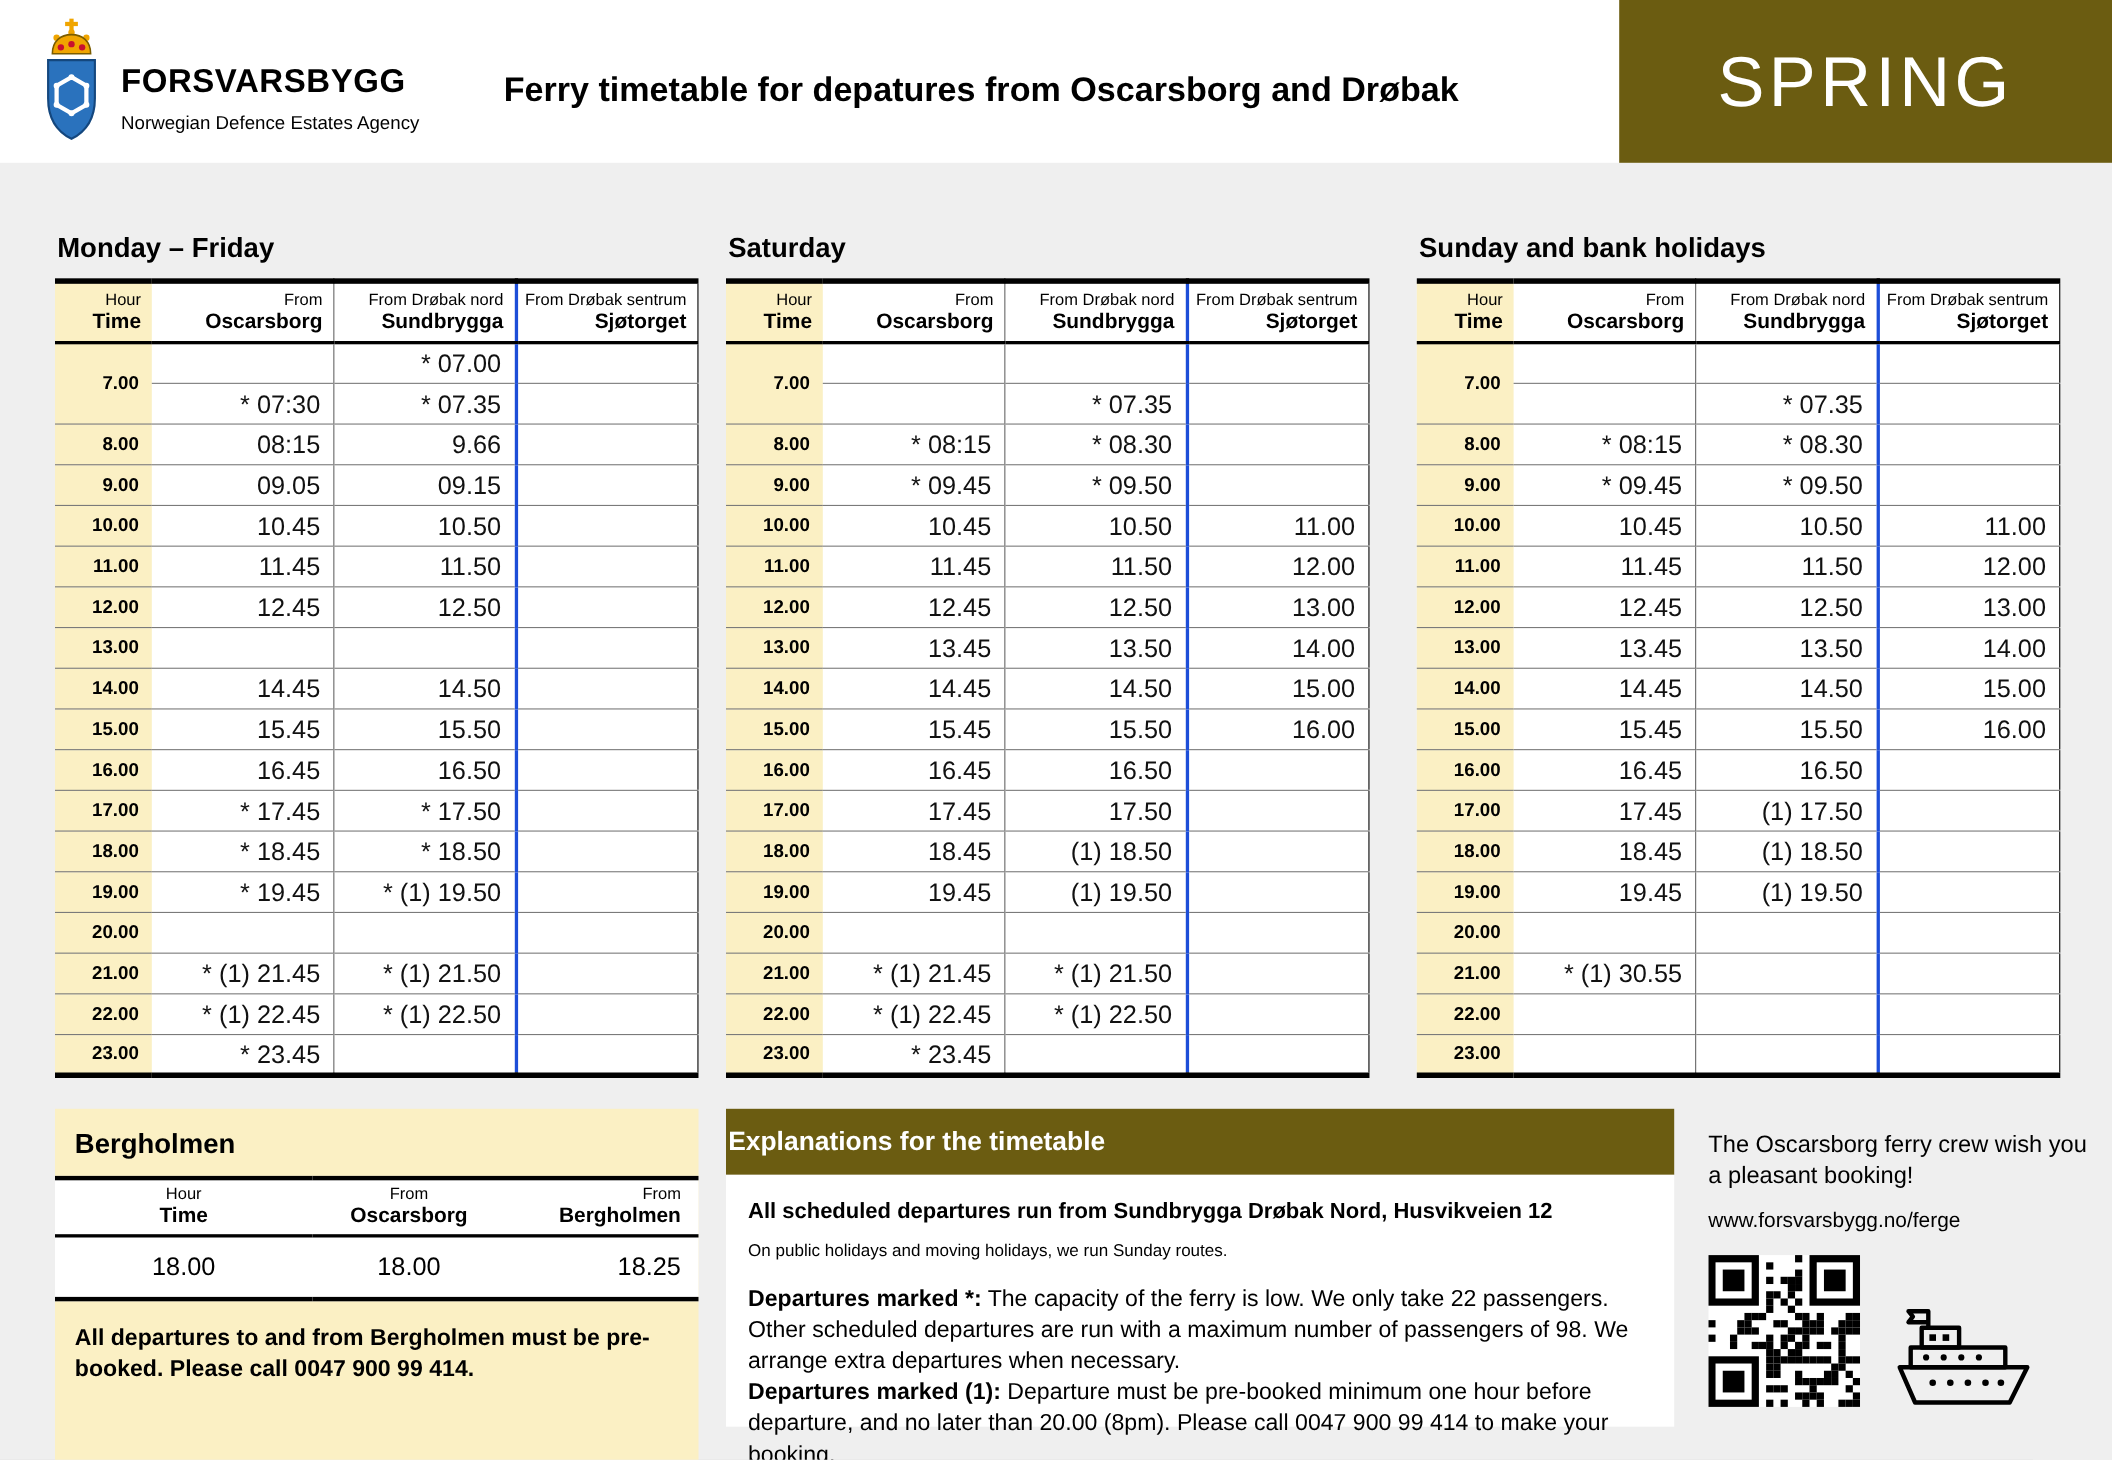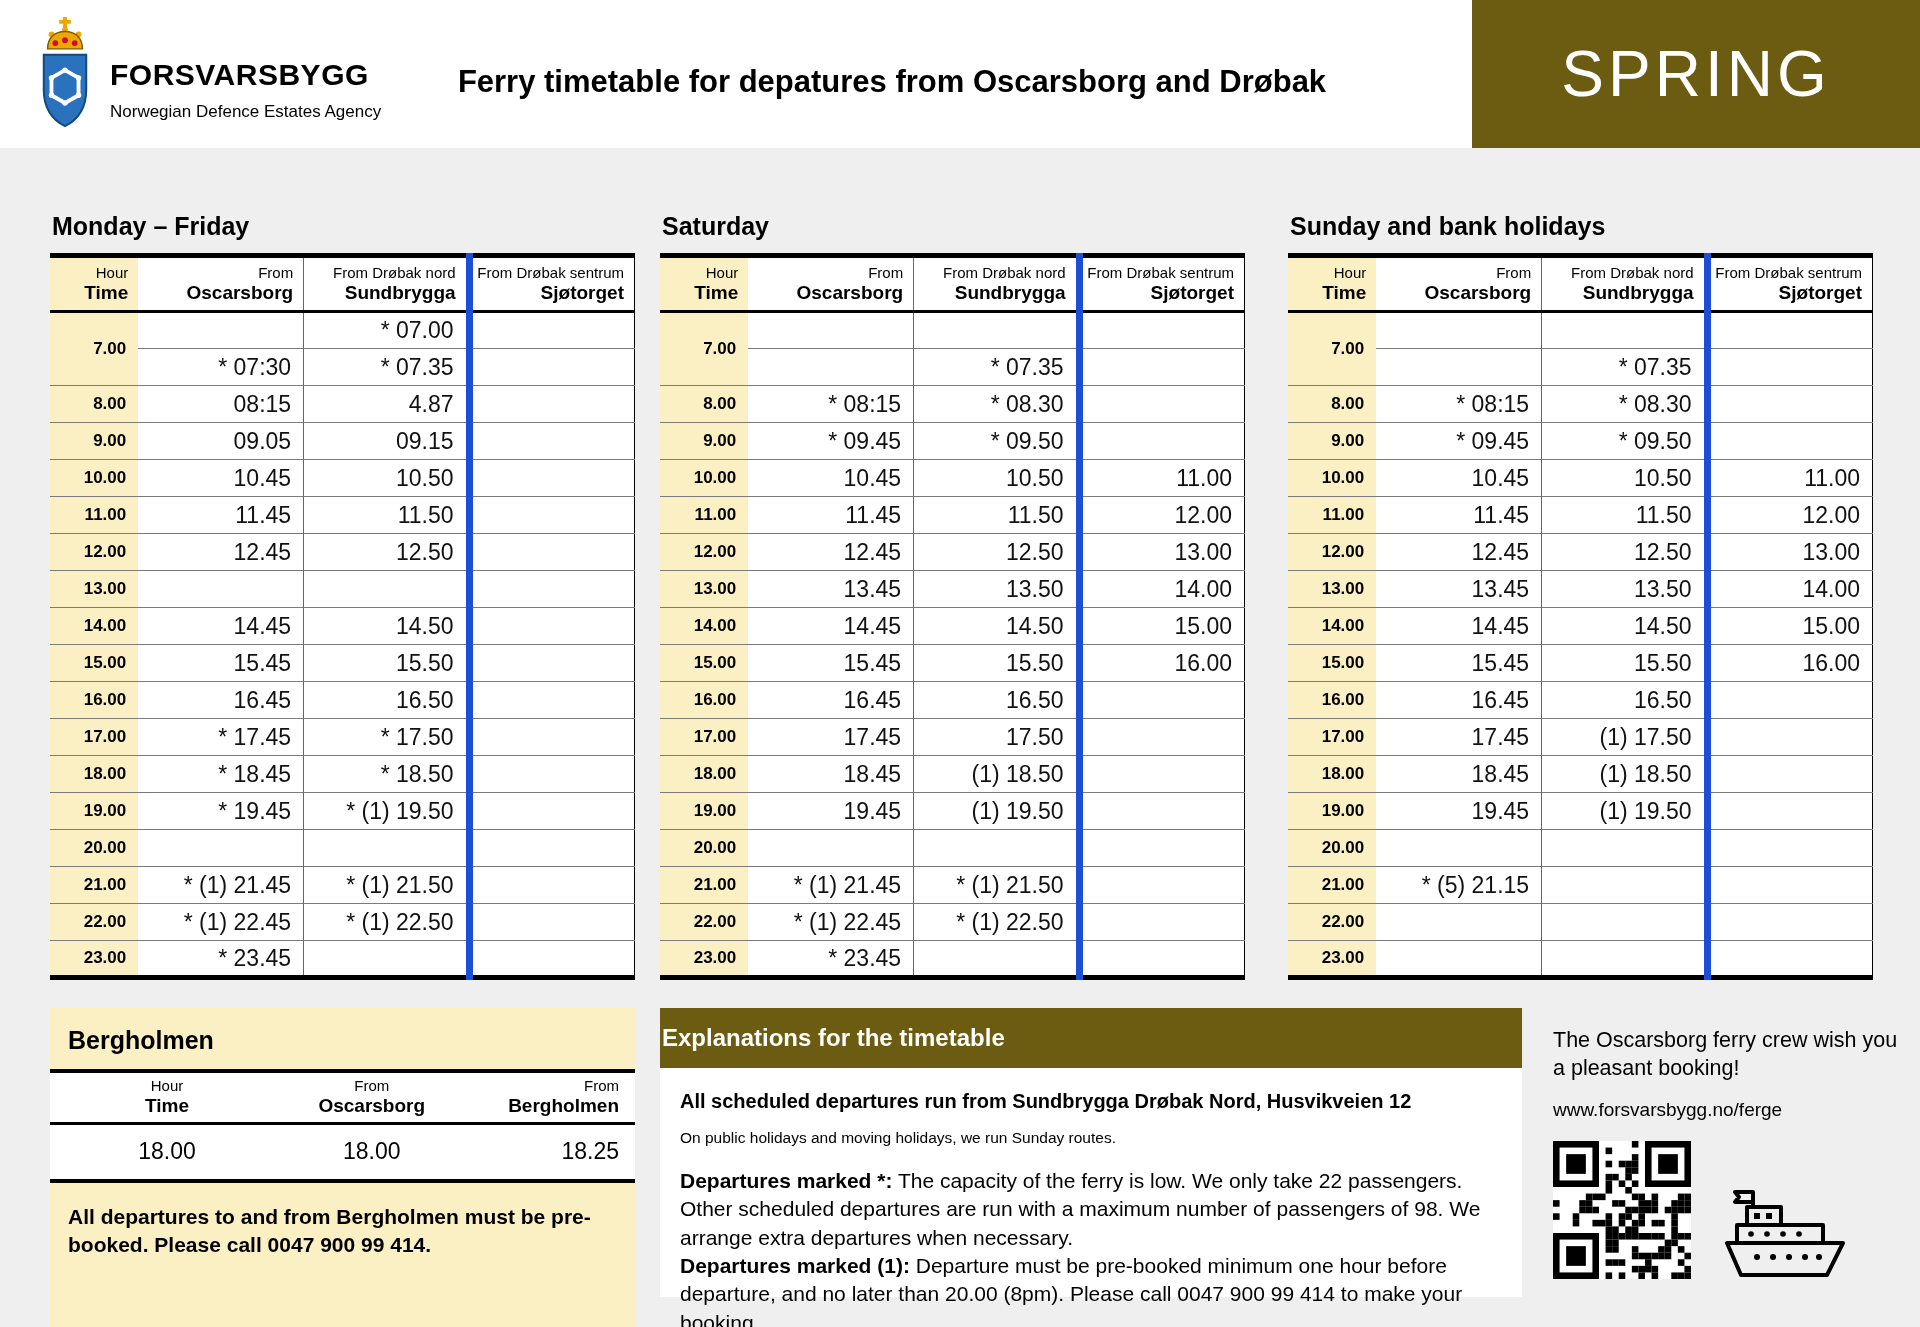--- a/index.html
+++ b/index.html
@@ -23,21 +23,21 @@
   table.tt { width:585px; border-collapse:collapse; background:#fff; border-top:5px solid #000; border-bottom:5px solid #000; border-right:1.5px solid #000; table-layout:fixed; }
   table.tt col.c-hour { width:88px; } table.tt col.c-v { width:165px; }
   table.tt thead th { height:56px; vertical-align:middle; text-align:right; padding-right:10px; border-bottom:3px solid #000; }
   table.tt thead th .h1 { font-size:15px; font-weight:400; line-height:1.2; }
   table.tt thead th .h2 { font-size:19px; font-weight:700; line-height:1.2; }
   table.tt .hour-bg { background:var(--yellow); }
   table.tt tbody tr { height:37px; }
   table.tt tbody th { background:var(--yellow); font-size:17px; font-weight:700; text-align:right; padding-right:12px; border-top:1px solid #7a7a7a; }
   table.tt tbody td { font-size:23px; font-weight:400; color:#111; text-align:right; padding-right:12px; border-top:1px solid #7a7a7a; white-space:nowrap; }
   table.tt td.osc, table.tt th.h-osc { border-right:1px solid #666; }
-  table.tt td.sund, table.tt th.h-sund { border-right:7px solid #1d4ed8; }
+  table.tt td.sund, table.tt th.h-sund { border-right:3px solid #1d4ed8; }
 
   
   .bergholmen { position:absolute; left:50px; top:1008px; width:585px; height:336px; background:var(--yellow); }
   .bergholmen h2 { margin:0; padding:18px 0 0 18px; font-size:25px; font-weight:700; }
   table.bh { width:100%; border-collapse:collapse; margin-top:14px; background:#fff; border-top:4px solid #000; border-bottom:4px solid #000; table-layout:fixed; }
   table.bh col.b1 { width:40%; } table.bh col.b2 { width:30%; } table.bh col.b3 { width:30%; }
   table.bh thead th { height:52px; vertical-align:middle; border-bottom:3px solid #000; }
   table.bh .h1 { font-size:15px; font-weight:400; line-height:1.2; }
   table.bh .h2 { font-size:19px; font-weight:700; line-height:1.2; }
   table.bh .cen { text-align:center; }
@@ -127,21 +127,21 @@
             <td class="sjo"></td>
           </tr>
           <tr>
             <td class="osc">* 07:30</td>
             <td class="sund">* 07.35</td>
             <td class="sjo"></td>
           </tr>
           <tr>
             <th>8.00</th>
             <td class="osc">08:15</td>
-            <td class="sund">4.87</td>
+            <td class="sund">9.66</td>
             <td class="sjo"></td>
           </tr>
           <tr>
             <th>9.00</th>
             <td class="osc">09.05</td>
             <td class="sund">09.15</td>
             <td class="sjo"></td>
           </tr>
           <tr>
             <th>10.00</th>
@@ -484,21 +484,21 @@
             <td class="sjo"></td>
           </tr>
           <tr>
             <th>20.00</th>
             <td class="osc"></td>
             <td class="sund"></td>
             <td class="sjo"></td>
           </tr>
           <tr>
             <th>21.00</th>
-            <td class="osc">* (5) 21.15</td>
+            <td class="osc">* (1) 30.55</td>
             <td class="sund"></td>
             <td class="sjo"></td>
           </tr>
           <tr>
             <th>22.00</th>
             <td class="osc"></td>
             <td class="sund"></td>
             <td class="sjo"></td>
           </tr>
           <tr>

